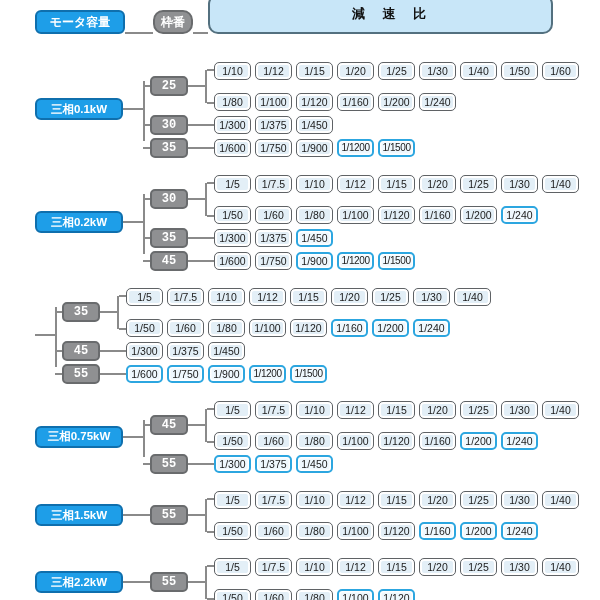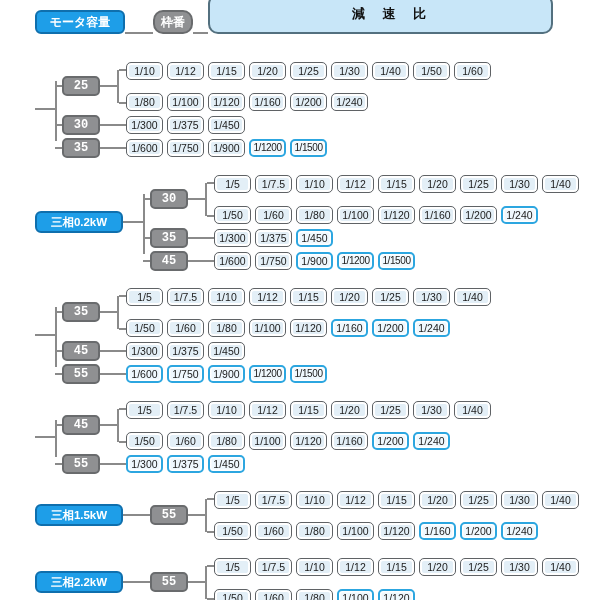--- a/index.html
+++ b/index.html
@@ -96,20 +96,21 @@
   <div class="header-row">
     <div class="motor-head">モータ容量</div>
     <div class="hline head-line1"></div>
     <div class="frame-head">枠番</div>
     <div class="hline head-line2"></div>
     <div class="ratio-head">減 速 比</div>
   </div>
 
   <div id="tree">
       <div class="group">
+        <div class="motor-box">三相0.1kW</div>
         <div class="motor-line" style="width: 20px;"></div>
         <div class="frames">
           <div class="frame-unit">
             <div class="frame-stub"></div>
             <div class="frame-box">25</div>
             <div class="conn-pre"></div>
             <div class="bracket"></div>
             <div class="rows">
               <div class="ratio-row">
                 <div class="ratio-box">1/10</div>
@@ -278,20 +279,21 @@
                 <div class="ratio-box torque">1/900</div>
                 <div class="ratio-box torque small">1/1200</div>
                 <div class="ratio-box torque small">1/1500</div>
               </div>
             </div>
           </div>
           <div class="spine" style="top: 22px; height: 59.5px;"></div>
         </div>
       </div>
       <div class="group">
+        <div class="motor-box">三相0.75kW</div>
         <div class="motor-line" style="width: 20px;"></div>
         <div class="frames">
           <div class="frame-unit">
             <div class="frame-stub"></div>
             <div class="frame-box">45</div>
             <div class="conn-pre"></div>
             <div class="bracket"></div>
             <div class="rows">
               <div class="ratio-row">
                 <div class="ratio-box">1/5</div>

